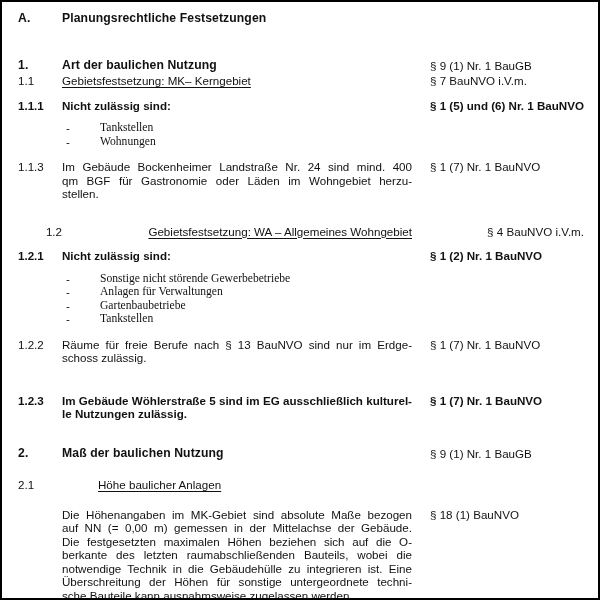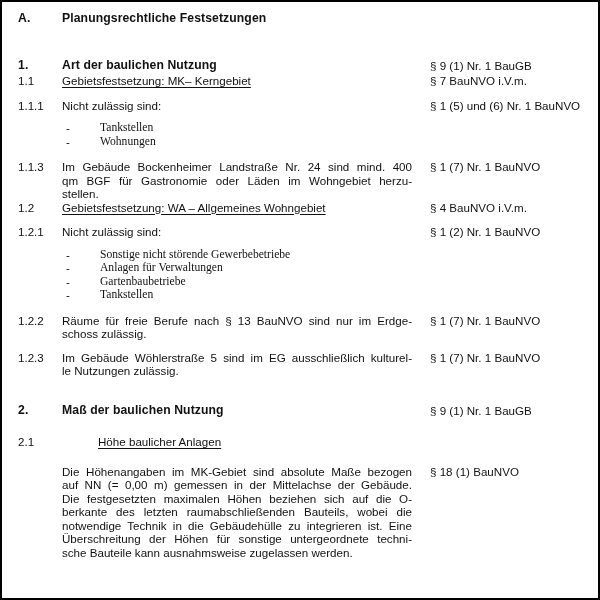--- a/index.html
+++ b/index.html
@@ -17,25 +17,25 @@
   .ref{padding-left:18px;white-space:nowrap;}
   .jline{text-align:justify;text-align-last:justify;}
   .jline.last{text-align-last:left;}
   .bullets{padding-left:4px;}
   .bullet{display:flex;}
   .bmark{width:6px;flex:0 0 6px;}
   .btext{margin-left:28px;font-family:Liberation Serif, serif;}
   
   .m-h1{margin-top:33px;}
   .m-sub{margin-top:2px;}
-  .m-item{margin-top:11px;}
+  .m-item{margin-top:11px;font-weight:bold;}
   .m-bul{margin-top:9px;}
   .m-para{margin-top:12px;}
-  .m-para2{margin-top:10px;}
-  .m-sec{}
+  .m-para2{margin-top:29px;font-weight:bold;}
+  .m-sec{margin-top:24px;text-align:right;}
   .m-sec2{margin-top:26px;}
   .m-21{margin-top:18px;gap:36px;}
   .m-body{margin-top:16px;}
 </style>
 </head>
 <body>
 
 <div class="frame">
 
   <div class="row">

